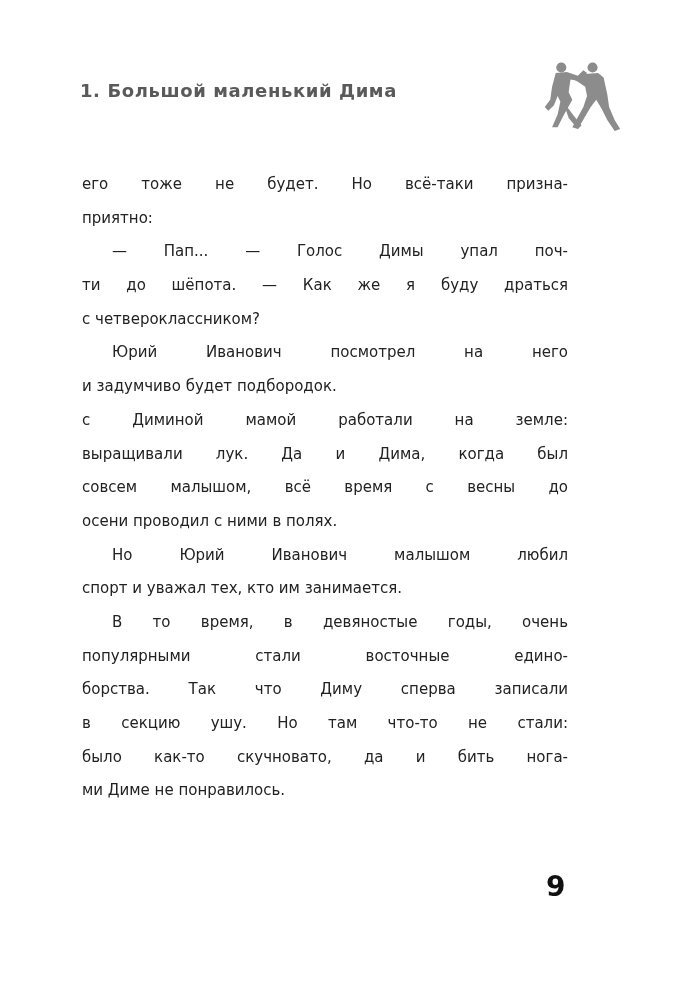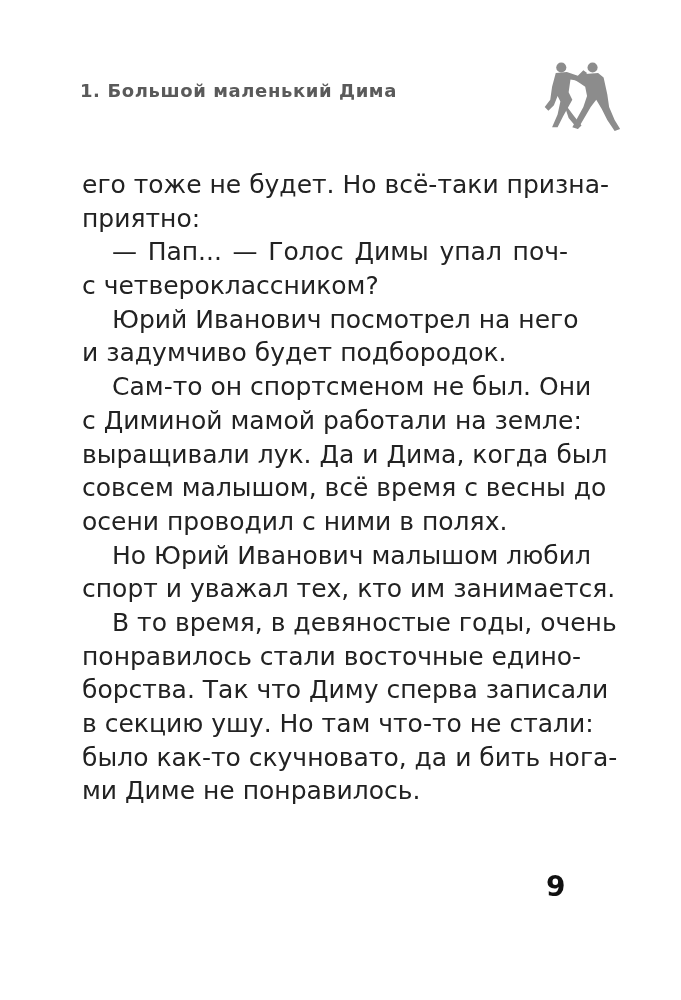--- a/index.html
+++ b/index.html
@@ -8,21 +8,21 @@
     position: absolute; left: 80px; top: 80px;
     font-family: "DejaVu Sans", sans-serif; font-weight: bold;
     font-size: 18px; color: #5a5a5a; letter-spacing: 0.6px;
     white-space: nowrap;
   }
   .boxers {
     position: absolute; left: 530px; top: 58px; width: 92px; height: 76px;
   }
   .body-text {
     position: absolute; left: 82px; top: 168px; width: 486px;
-    font-family: "DejaVu Sans", sans-serif; font-size: 25px;
+    font-family: "DejaVu Sans", sans-serif; font-size: 15px;
     line-height: 33.7px; color: #222222;
   }
   .line { display: block; white-space: nowrap; height: 33.7px; }
   .line.justify { text-align: justify; text-align-last: justify; }
   .line.indent { padding-left: 30px; }
   .page-number {
     position: absolute; left: 546px; top: 870px;
     font-family: "DejaVu Sans", sans-serif; font-weight: bold;
     font-size: 28px; color: #111111;
   }
@@ -41,31 +41,31 @@
 
     <circle cx="68" cy="9" r="5.5"></circle>
     <path d="M60 16 L74 15 L80 20 L84 38 L86 52 L92 66 L98 76 L92 78 L84 66 L78 54 L72 44 L66 52 L52 76 L46 74 L58 52 L62 40 L60 30 L54 26 L48 22 L56 18 Z"></path>
   </g>
 </svg>
 
 <div class="body-text" id="body-text">
     <span class="line justify">его тоже не будет. Но всё-таки призна-</span>
     <span class="line">приятно:</span>
     <span class="line justify indent">— Пап... — Голос Димы упал поч-</span>
+    <span class="line justify">ти до шёпота. — Как же я буду драться</span>
     <span class="line">с четвероклассником?</span>
     <span class="line justify indent">Юрий Иванович посмотрел на него</span>
     <span class="line">и задумчиво будет подбородок.</span>
-    <span class="line justify indent">Сам-то он спортсменом не был. Они</span>
     <span class="line justify">с Диминой мамой работали на земле:</span>
     <span class="line justify">выращивали лук. Да и Дима, когда был</span>
     <span class="line justify">совсем малышом, всё время с весны до</span>
     <span class="line">осени проводил с ними в полях.</span>
     <span class="line justify indent">Но Юрий Иванович малышом любил</span>
     <span class="line">спорт и уважал тех, кто им занимается.</span>
     <span class="line justify indent">В то время, в девяностые годы, очень</span>
-    <span class="line justify">понравилось стали восточные едино-</span>
+    <span class="line justify">популярными стали восточные едино-</span>
     <span class="line justify">борства. Так что Диму сперва записали</span>
     <span class="line justify">в секцию ушу. Но там что-то не стали:</span>
     <span class="line justify">было как-то скучновато, да и бить нога-</span>
     <span class="line">ми Диме не понравилось.</span>
   </div>
 
 <div class="page-number">9</div>
 
 </body></html>

